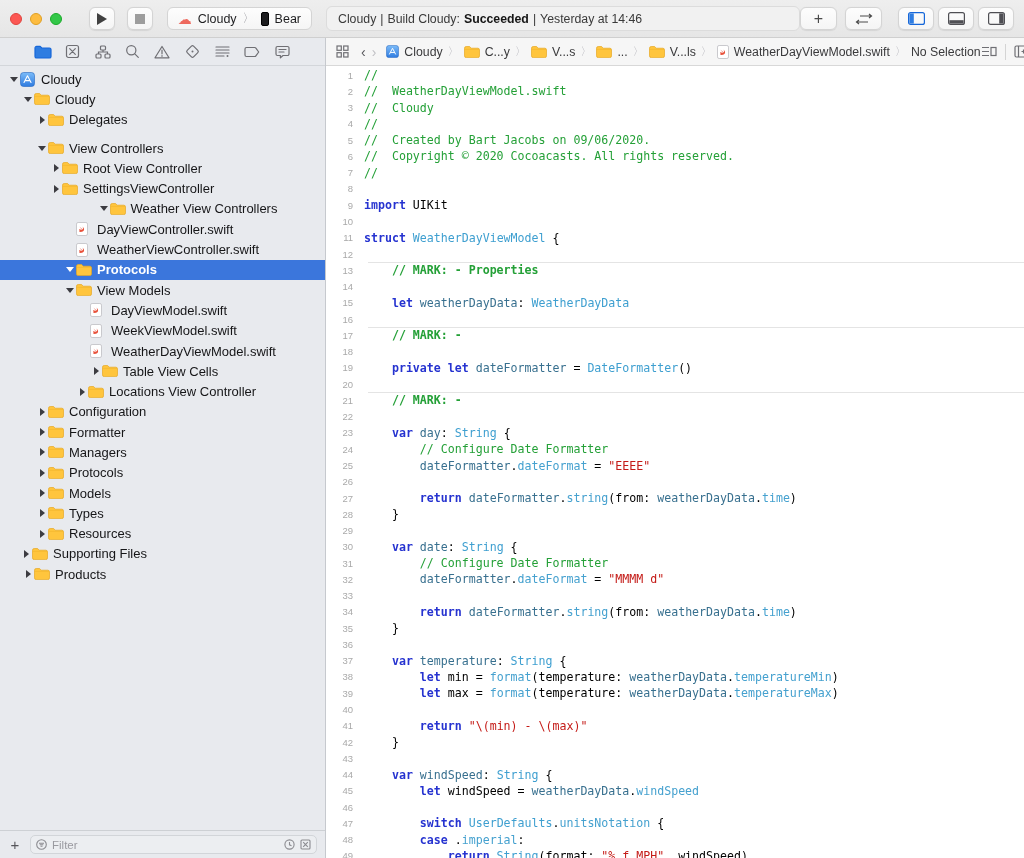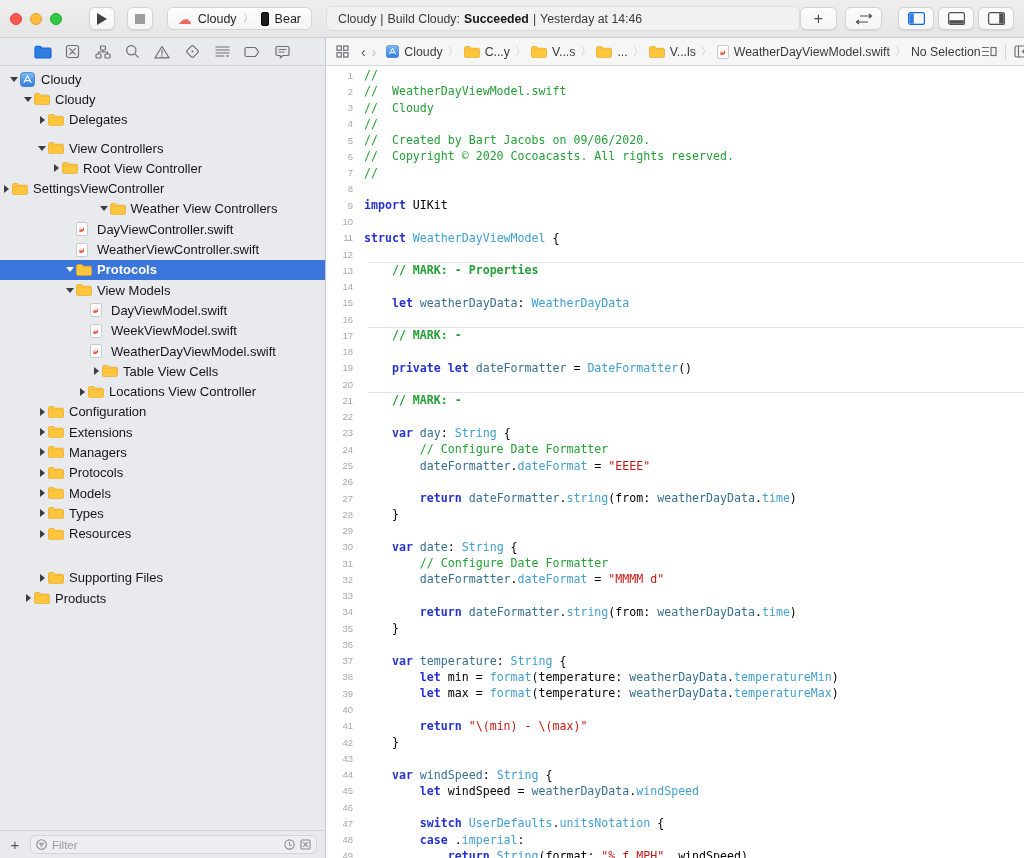--- a/index.html
+++ b/index.html
@@ -276,21 +276,21 @@
             <span class="tri-closed"></span>
           </span>
           <span class="ticon">
             <svg class="folder-svg" width="16" height="12" viewBox="0 0 16 12">
               <path d="M.5 2.2A1.7 1.7 0 0 1 2.2.5h3.4l1.5 1.7h6.7a1.7 1.7 0 0 1 1.7 1.7v6A1.7 1.7 0 0 1 13.8 11.6H2.2A1.7 1.7 0 0 1 .5 9.9z" fill="#ffc53d" stroke="#e6a722" stroke-width=".7"></path>
               <path d="M.7 3.4h14.6" stroke="#f3b82e" stroke-width=".7"></path>
             </svg>
           </span>
           <span class="tlabel">Root View Controller</span>
         </div>
-        <div class="trow" style="">
+        <div class="trow" style="padding-left: 50px;">
           <span class="tri">
             <span class="tri-closed"></span>
           </span>
           <span class="ticon">
             <svg class="folder-svg" width="16" height="12" viewBox="0 0 16 12">
               <path d="M.5 2.2A1.7 1.7 0 0 1 2.2.5h3.4l1.5 1.7h6.7a1.7 1.7 0 0 1 1.7 1.7v6A1.7 1.7 0 0 1 13.8 11.6H2.2A1.7 1.7 0 0 1 .5 9.9z" fill="#ffc53d" stroke="#e6a722" stroke-width=".7"></path>
               <path d="M.7 3.4h14.6" stroke="#f3b82e" stroke-width=".7"></path>
             </svg>
           </span>
           <span class="tlabel">SettingsViewController</span>
@@ -420,21 +420,21 @@
         <div class="trow" style="padding-left: 36px;">
           <span class="tri">
             <span class="tri-closed"></span>
           </span>
           <span class="ticon">
             <svg class="folder-svg" width="16" height="12" viewBox="0 0 16 12">
               <path d="M.5 2.2A1.7 1.7 0 0 1 2.2.5h3.4l1.5 1.7h6.7a1.7 1.7 0 0 1 1.7 1.7v6A1.7 1.7 0 0 1 13.8 11.6H2.2A1.7 1.7 0 0 1 .5 9.9z" fill="#ffc53d" stroke="#e6a722" stroke-width=".7"></path>
               <path d="M.7 3.4h14.6" stroke="#f3b82e" stroke-width=".7"></path>
             </svg>
           </span>
-          <span class="tlabel">Extensions</span>
+          <span class="tlabel">Formatter</span>
         </div>
         <div class="trow" style="padding-left: 36px;">
           <span class="tri">
             <span class="tri-closed"></span>
           </span>
           <span class="ticon">
             <svg class="folder-svg" width="16" height="12" viewBox="0 0 16 12">
               <path d="M.5 2.2A1.7 1.7 0 0 1 2.2.5h3.4l1.5 1.7h6.7a1.7 1.7 0 0 1 1.7 1.7v6A1.7 1.7 0 0 1 13.8 11.6H2.2A1.7 1.7 0 0 1 .5 9.9z" fill="#ffc53d" stroke="#e6a722" stroke-width=".7"></path>
               <path d="M.7 3.4h14.6" stroke="#f3b82e" stroke-width=".7"></path>
             </svg>
@@ -482,21 +482,21 @@
             <span class="tri-closed"></span>
           </span>
           <span class="ticon">
             <svg class="folder-svg" width="16" height="12" viewBox="0 0 16 12">
               <path d="M.5 2.2A1.7 1.7 0 0 1 2.2.5h3.4l1.5 1.7h6.7a1.7 1.7 0 0 1 1.7 1.7v6A1.7 1.7 0 0 1 13.8 11.6H2.2A1.7 1.7 0 0 1 .5 9.9z" fill="#ffc53d" stroke="#e6a722" stroke-width=".7"></path>
               <path d="M.7 3.4h14.6" stroke="#f3b82e" stroke-width=".7"></path>
             </svg>
           </span>
           <span class="tlabel">Resources</span>
         </div>
-        <div class="trow" style="padding-left: 36px; margin-top: 24px;">
+        <div class="trow" style="padding-left: 20px;">
           <span class="tri">
             <span class="tri-closed"></span>
           </span>
           <span class="ticon">
             <svg class="folder-svg" width="16" height="12" viewBox="0 0 16 12">
               <path d="M.5 2.2A1.7 1.7 0 0 1 2.2.5h3.4l1.5 1.7h6.7a1.7 1.7 0 0 1 1.7 1.7v6A1.7 1.7 0 0 1 13.8 11.6H2.2A1.7 1.7 0 0 1 .5 9.9z" fill="#ffc53d" stroke="#e6a722" stroke-width=".7"></path>
               <path d="M.7 3.4h14.6" stroke="#f3b82e" stroke-width=".7"></path>
             </svg>
           </span>
           <span class="tlabel">Supporting Files</span>

